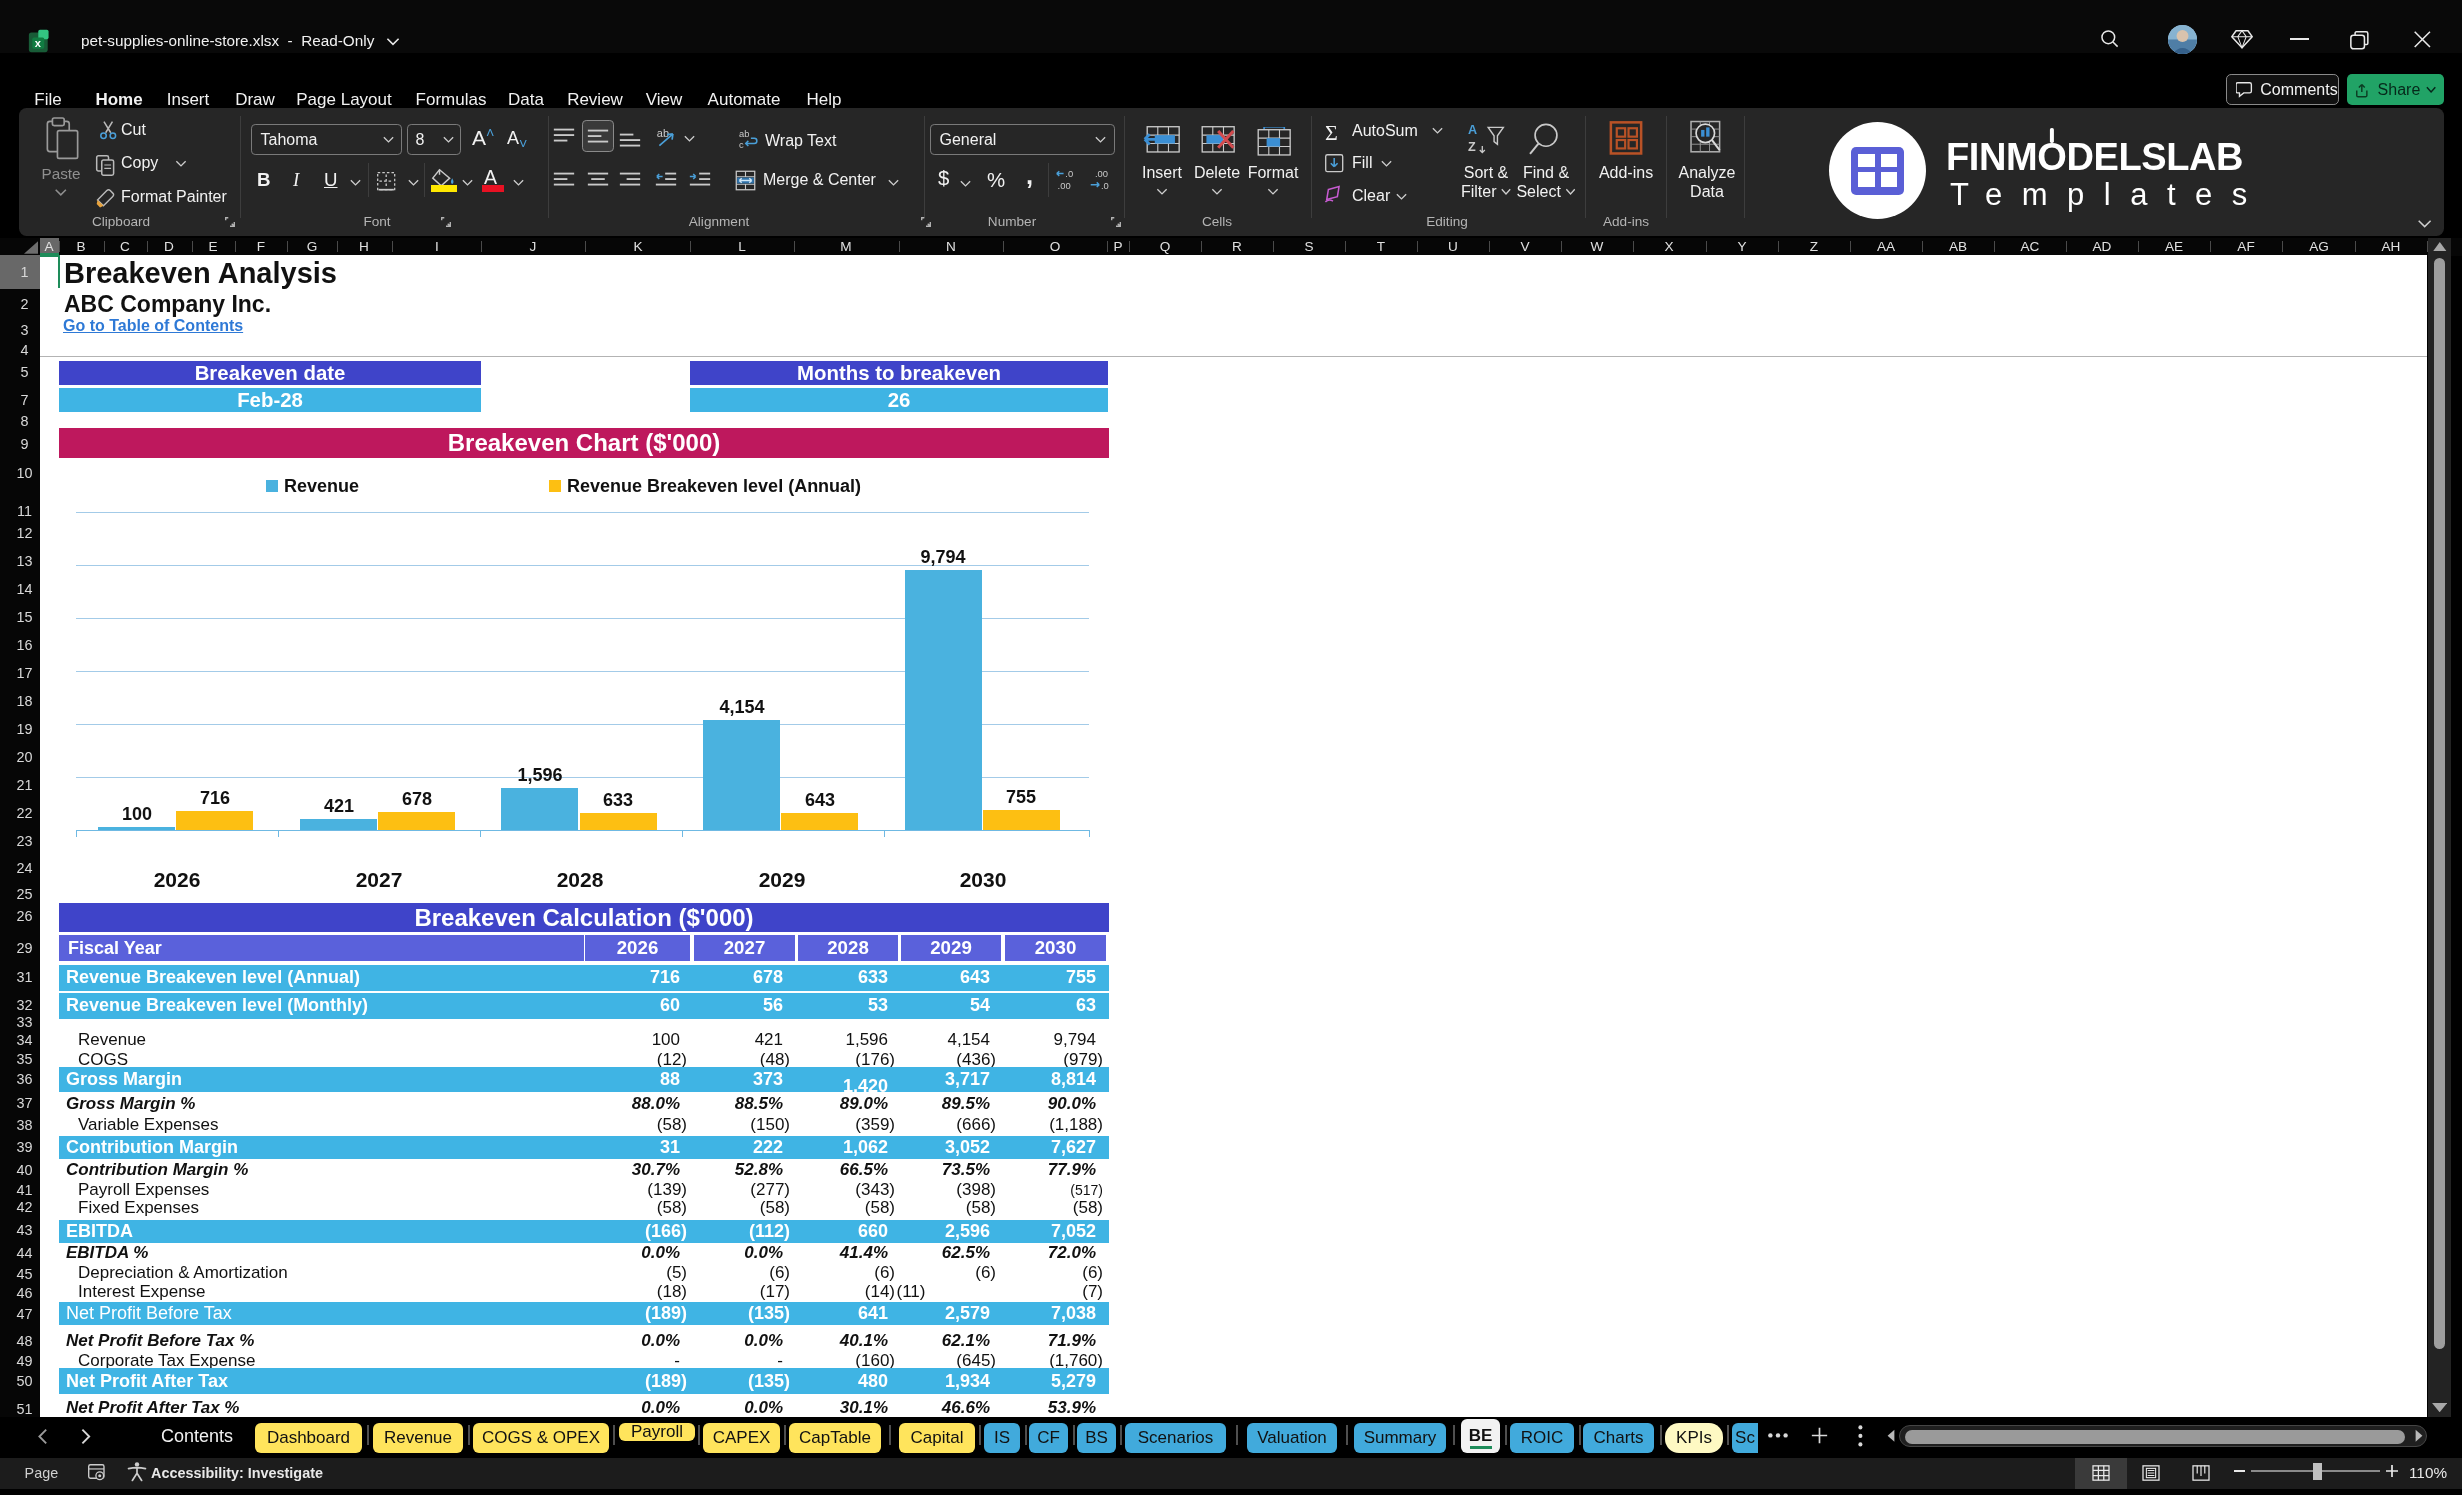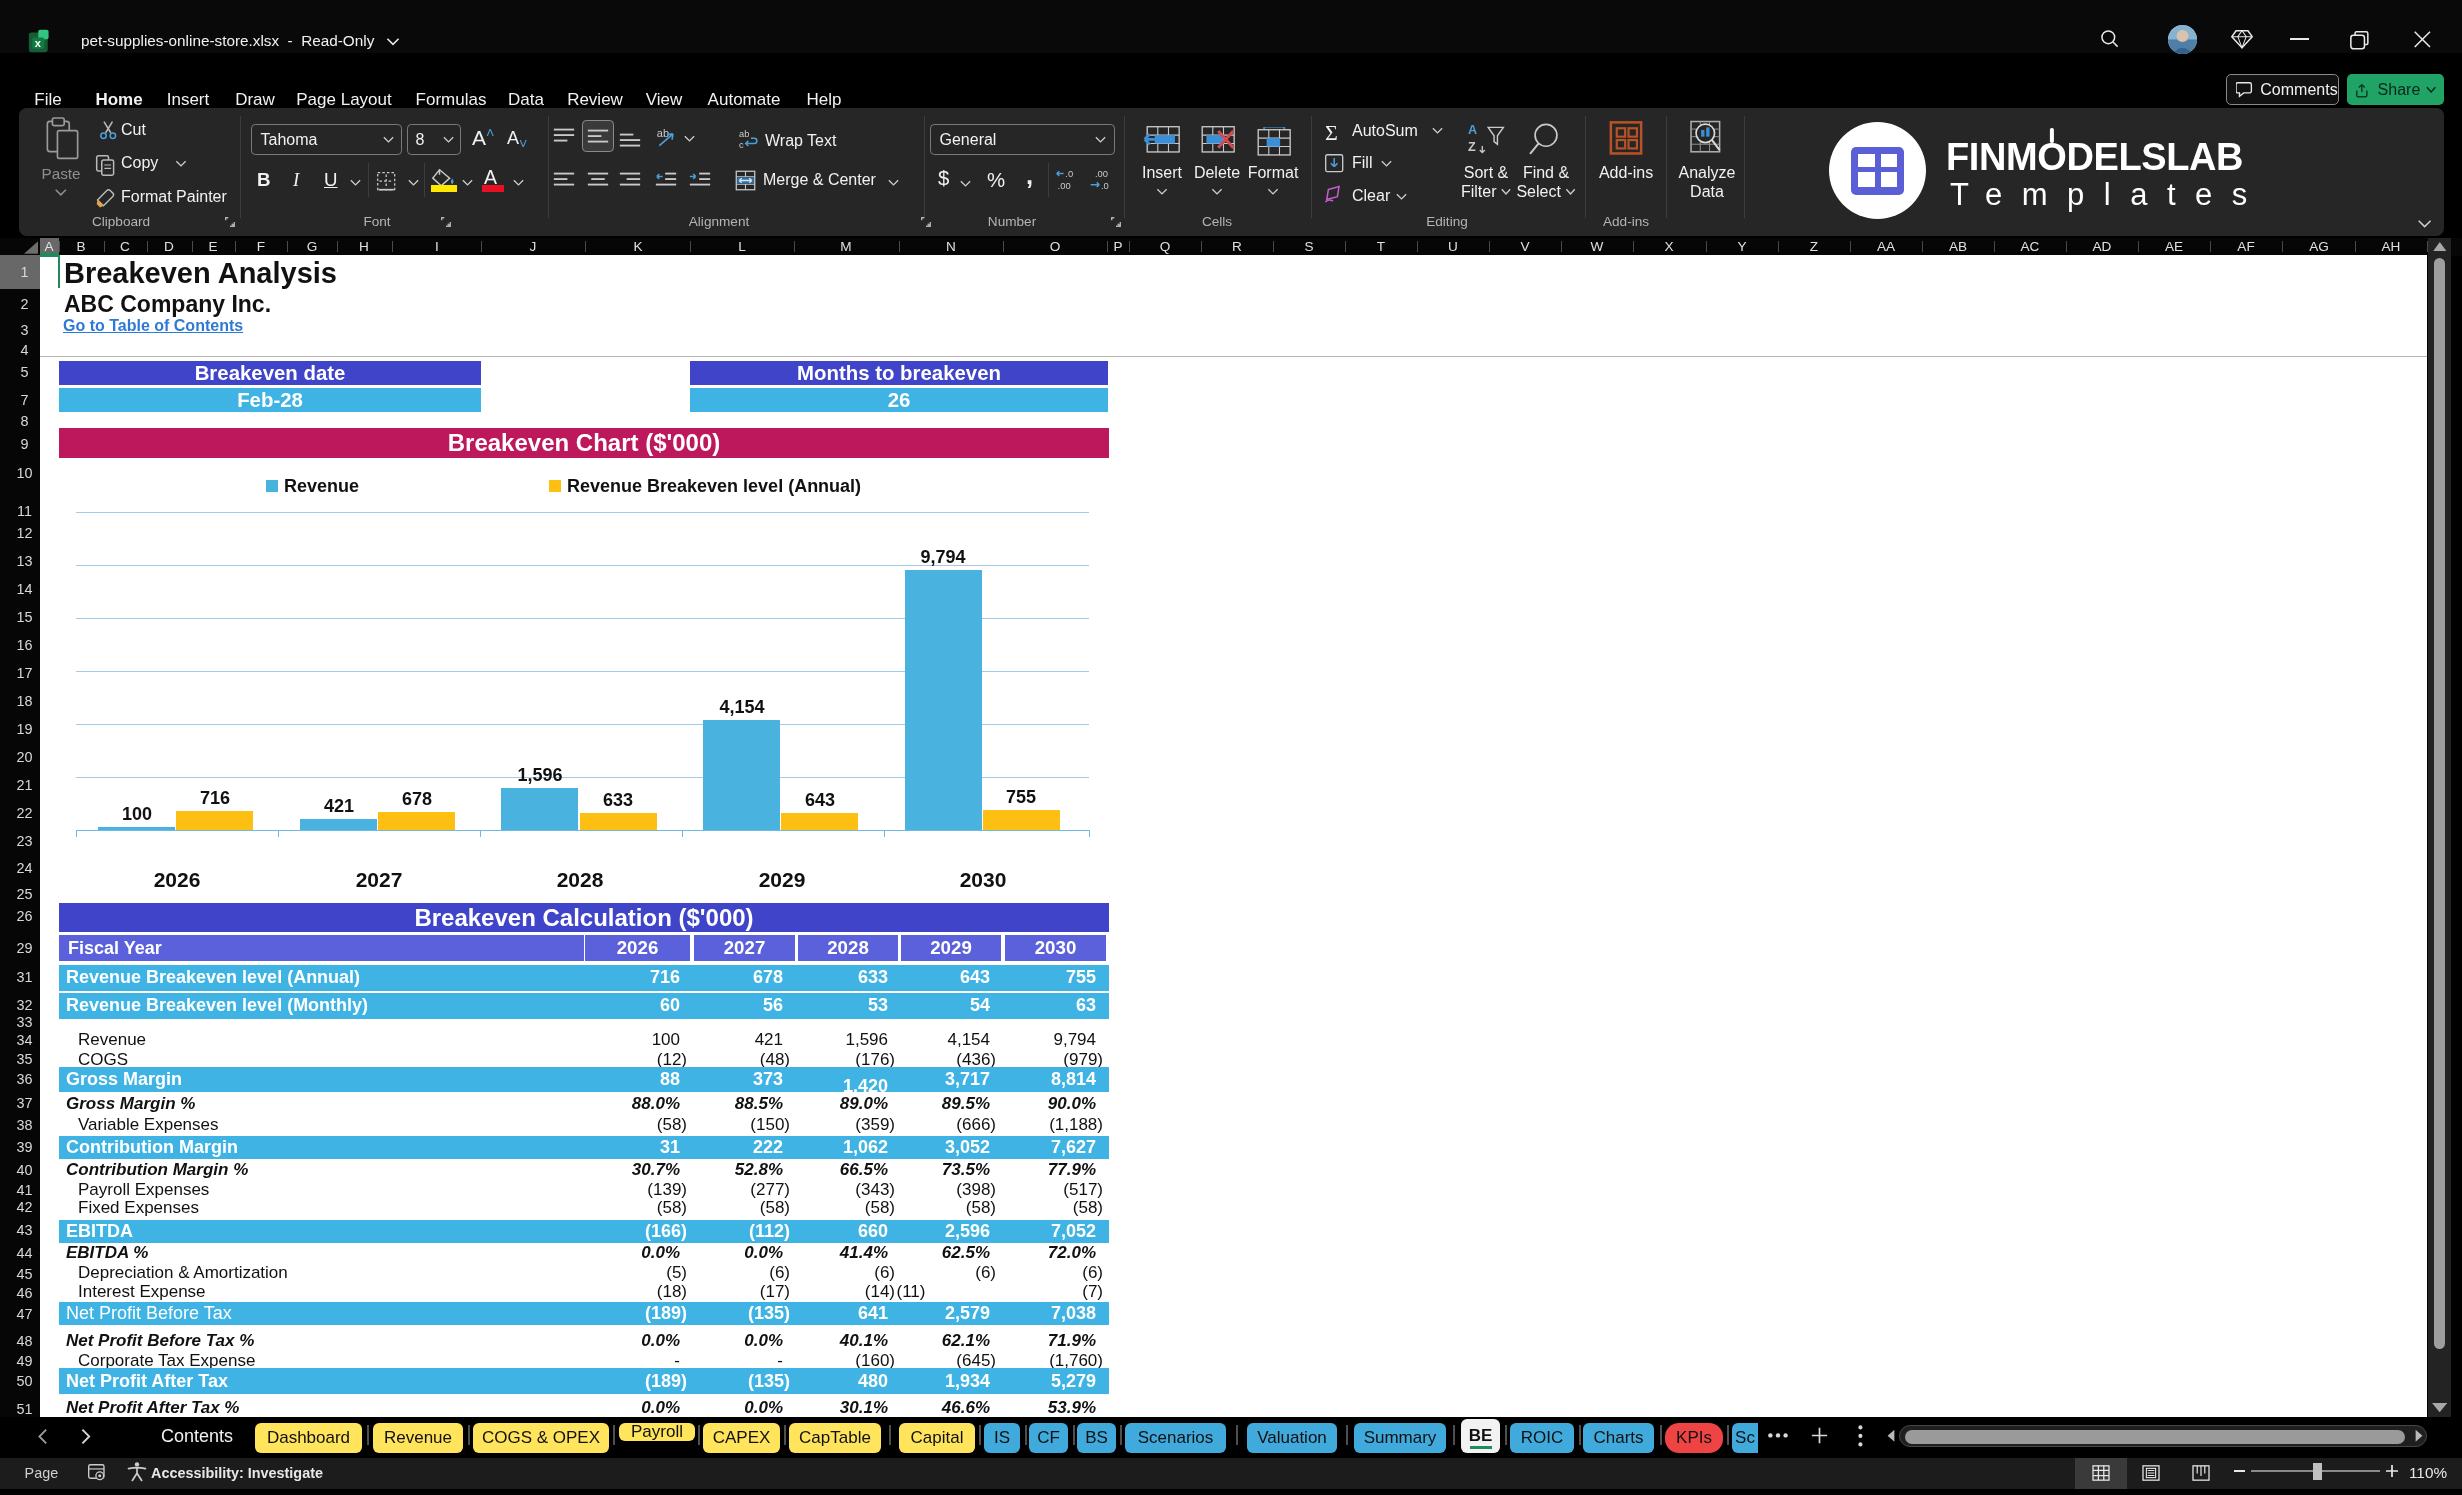--- a/index.html
+++ b/index.html
@@ -609,21 +609,21 @@
 <div class="ab" style="left:510px;top:1170px;width:170px;transform:translateY(-50%);text-align:right;font-size:17px;color:#111;font-style:italic;font-weight:700;">30.7%</div>
 <div class="ab" style="left:613px;top:1170px;width:170px;transform:translateY(-50%);text-align:right;font-size:17px;color:#111;font-style:italic;font-weight:700;">52.8%</div>
 <div class="ab" style="left:718px;top:1170px;width:170px;transform:translateY(-50%);text-align:right;font-size:17px;color:#111;font-style:italic;font-weight:700;">66.5%</div>
 <div class="ab" style="left:820px;top:1170px;width:170px;transform:translateY(-50%);text-align:right;font-size:17px;color:#111;font-style:italic;font-weight:700;">73.5%</div>
 <div class="ab" style="left:926px;top:1170px;width:170px;transform:translateY(-50%);text-align:right;font-size:17px;color:#111;font-style:italic;font-weight:700;">77.9%</div>
 <div class="ab" style="left:78px;top:1190px;transform:translateY(-50%);font-size:17px;color:#111;white-space:nowrap;">Payroll Expenses</div>
 <div class="ab" style="left:517px;top:1190px;width:170px;transform:translateY(-50%);text-align:right;font-size:17px;color:#111;">(139)</div>
 <div class="ab" style="left:620px;top:1190px;width:170px;transform:translateY(-50%);text-align:right;font-size:17px;color:#111;">(277)</div>
 <div class="ab" style="left:725px;top:1190px;width:170px;transform:translateY(-50%);text-align:right;font-size:17px;color:#111;">(343)</div>
 <div class="ab" style="left:826px;top:1190px;width:170px;transform:translateY(-50%);text-align:right;font-size:17px;color:#111;">(398)</div>
-<div class="ab" style="left:933px;top:1190px;width:170px;transform:translateY(-50%);text-align:right;font-size:17px;color:#111;">(517)</div>
+<div class="ab" style="left:933px;top:1190px;width:170px;transform:translateY(-50%);text-align:right;font-size:14px;color:#111;">(517)</div>
 <div class="ab" style="left:78px;top:1208px;transform:translateY(-50%);font-size:17px;color:#111;white-space:nowrap;">Fixed Expenses</div>
 <div class="ab" style="left:517px;top:1208px;width:170px;transform:translateY(-50%);text-align:right;font-size:17px;color:#111;">(58)</div>
 <div class="ab" style="left:620px;top:1208px;width:170px;transform:translateY(-50%);text-align:right;font-size:17px;color:#111;">(58)</div>
 <div class="ab" style="left:725px;top:1208px;width:170px;transform:translateY(-50%);text-align:right;font-size:17px;color:#111;">(58)</div>
 <div class="ab" style="left:826px;top:1208px;width:170px;transform:translateY(-50%);text-align:right;font-size:17px;color:#111;">(58)</div>
 <div class="ab" style="left:933px;top:1208px;width:170px;transform:translateY(-50%);text-align:right;font-size:17px;color:#111;">(58)</div>
 <div class="ab" style="left:59px;top:1220px;width:1050px;height:23px;background:#3fb4e4;"></div>
 <div class="ab" style="left:66px;top:1220px;height:23px;display:flex;align-items:center;color:#fff;font-size:18px;font-weight:700;white-space:nowrap;">EBITDA</div>
 <div class="ab" style="left:517px;top:1220px;width:170px;height:23px;display:flex;align-items:center;justify-content:flex-end;color:#fff;font-size:18px;font-weight:700;">(166)</div>
 <div class="ab" style="left:620px;top:1220px;width:170px;height:23px;display:flex;align-items:center;justify-content:flex-end;color:#fff;font-size:18px;font-weight:700;">(112)</div>
@@ -705,21 +705,21 @@
 <div class="ab ctr" style="left:789px;top:1423px;width:92px;height:30px;border-radius:6px;background:#ffe45c;color:#111;font-size:17px;font-weight:500;">CapTable</div>
 <div class="ab ctr" style="left:899px;top:1423px;width:76px;height:30px;border-radius:6px;background:#ffe45c;color:#111;font-size:17px;font-weight:500;">Capital</div>
 <div class="ab ctr" style="left:984px;top:1423px;width:36px;height:30px;border-radius:6px;background:#41aadc;color:#111;font-size:17px;font-weight:500;">IS</div>
 <div class="ab ctr" style="left:1029px;top:1423px;width:39px;height:30px;border-radius:6px;background:#41aadc;color:#111;font-size:17px;font-weight:500;">CF</div>
 <div class="ab ctr" style="left:1077px;top:1423px;width:39px;height:30px;border-radius:6px;background:#41aadc;color:#111;font-size:17px;font-weight:500;">BS</div>
 <div class="ab ctr" style="left:1125px;top:1423px;width:101px;height:30px;border-radius:6px;background:#41aadc;color:#111;font-size:17px;font-weight:500;">Scenarios</div>
 <div class="ab ctr" style="left:1247px;top:1423px;width:90px;height:30px;border-radius:6px;background:#41aadc;color:#111;font-size:17px;font-weight:500;">Valuation</div>
 <div class="ab ctr" style="left:1354px;top:1423px;width:92px;height:30px;border-radius:6px;background:#41aadc;color:#111;font-size:17px;font-weight:500;">Summary</div>
 <div class="ab ctr" style="left:1510px;top:1423px;width:64px;height:30px;border-radius:6px;background:#41aadc;color:#111;font-size:17px;font-weight:500;">ROIC</div>
 <div class="ab ctr" style="left:1583px;top:1423px;width:71px;height:30px;border-radius:6px;background:#41aadc;color:#111;font-size:17px;font-weight:500;">Charts</div>
-<div class="ab ctr" style="left:1665px;top:1423px;width:58px;height:30px;border-radius:14px;background:#ef4444;color:#111;font-size:17px;font-weight:500;">KPIs</div>
+<div class="ab ctr" style="left:1665px;top:1423px;width:58px;height:30px;border-radius:14px;background:#fef9c3;color:#111;font-size:17px;font-weight:500;">KPIs</div>
 <div class="ab ctr" style="left:1461px;top:1419px;width:39px;height:34px;border-radius:6px;background:#f2f2f2;color:#111;font-size:17px;font-weight:700;">BE</div>
 <div class="ab" style="left:1470px;top:1446px;width:22px;height:3.4px;background:#1e8c5a;"></div>
 <div class="ab" style="left:367px;top:1425px;width:1.7px;height:20.4px;background:#4f4f4f;"></div>
 <div class="ab" style="left:468px;top:1425px;width:1.7px;height:20.4px;background:#4f4f4f;"></div>
 <div class="ab" style="left:613px;top:1425px;width:1.7px;height:20.4px;background:#4f4f4f;"></div>
 <div class="ab" style="left:698px;top:1425px;width:1.7px;height:20.4px;background:#4f4f4f;"></div>
 <div class="ab" style="left:784px;top:1425px;width:1.7px;height:20.4px;background:#4f4f4f;"></div>
 <div class="ab" style="left:889px;top:1425px;width:1.7px;height:20.4px;background:#4f4f4f;"></div>
 <div class="ab" style="left:979px;top:1425px;width:1.7px;height:20.4px;background:#4f4f4f;"></div>
 <div class="ab" style="left:1025px;top:1425px;width:1.7px;height:20.4px;background:#4f4f4f;"></div>

